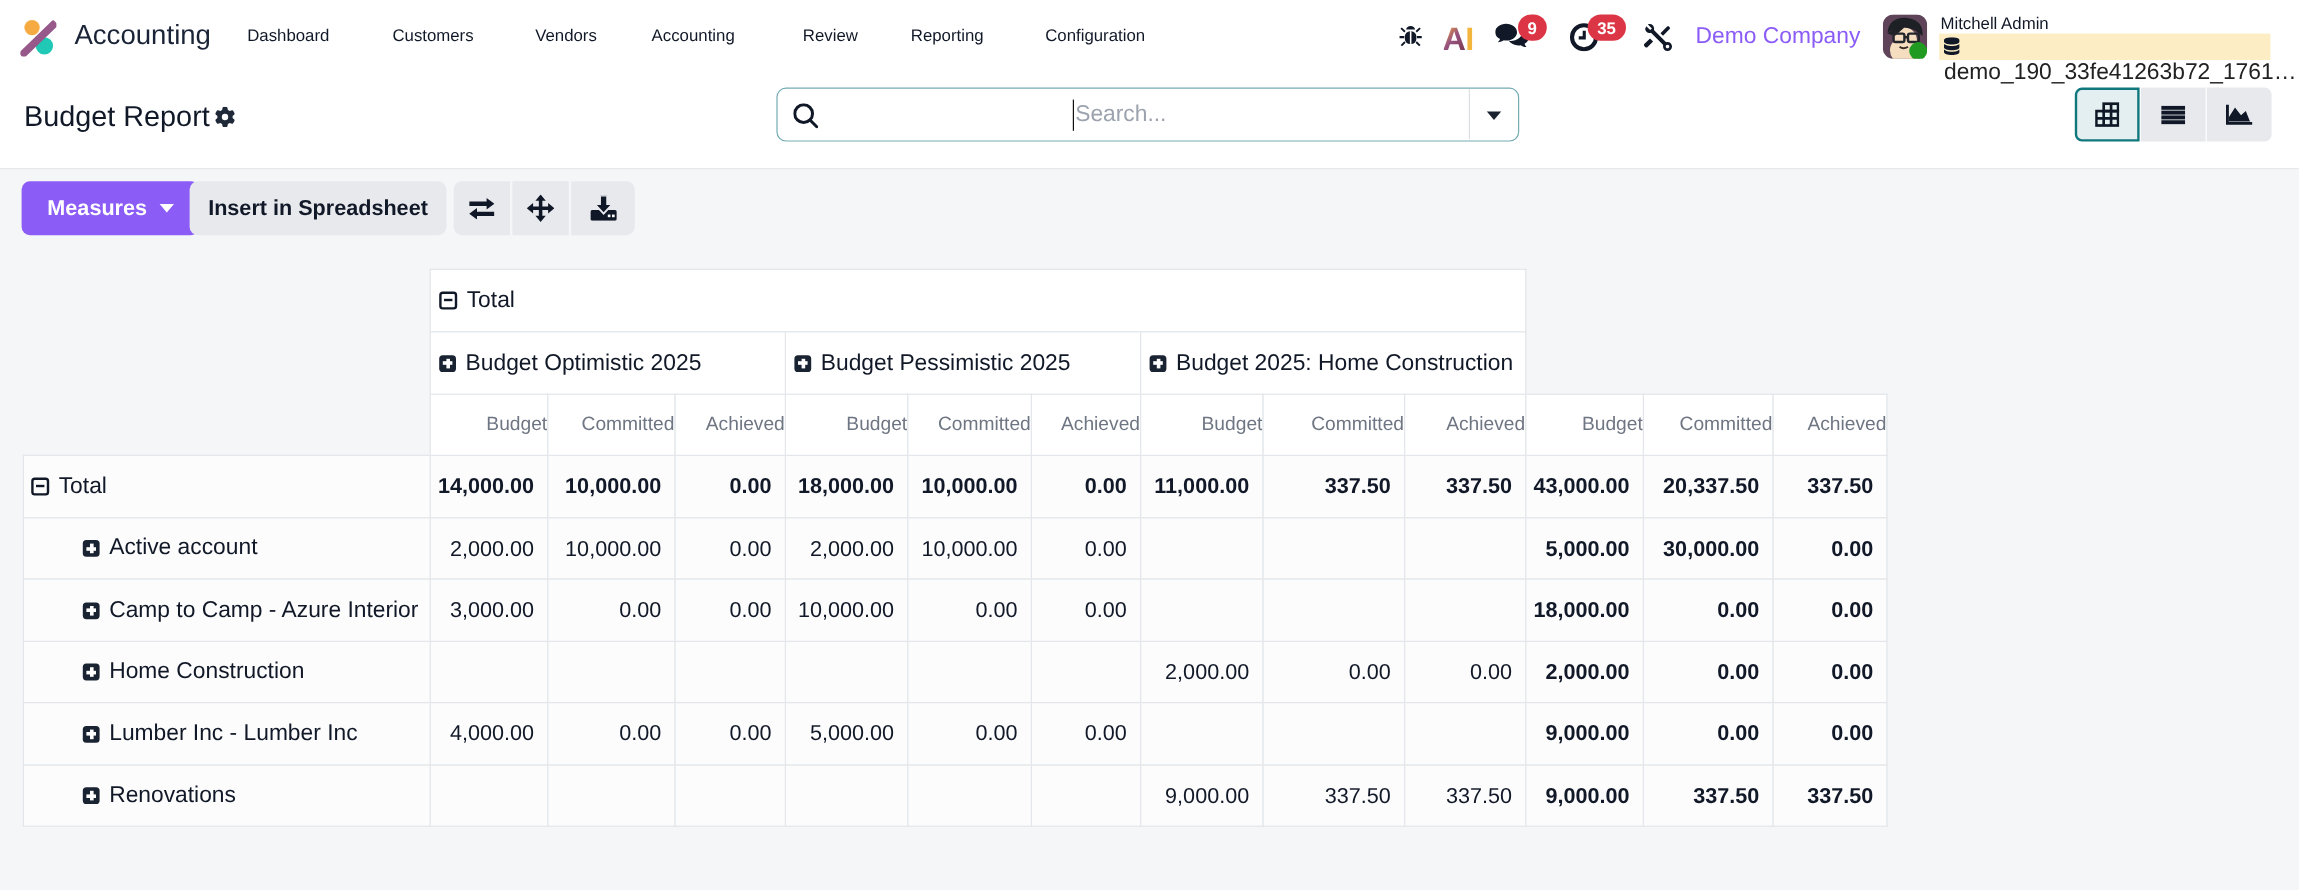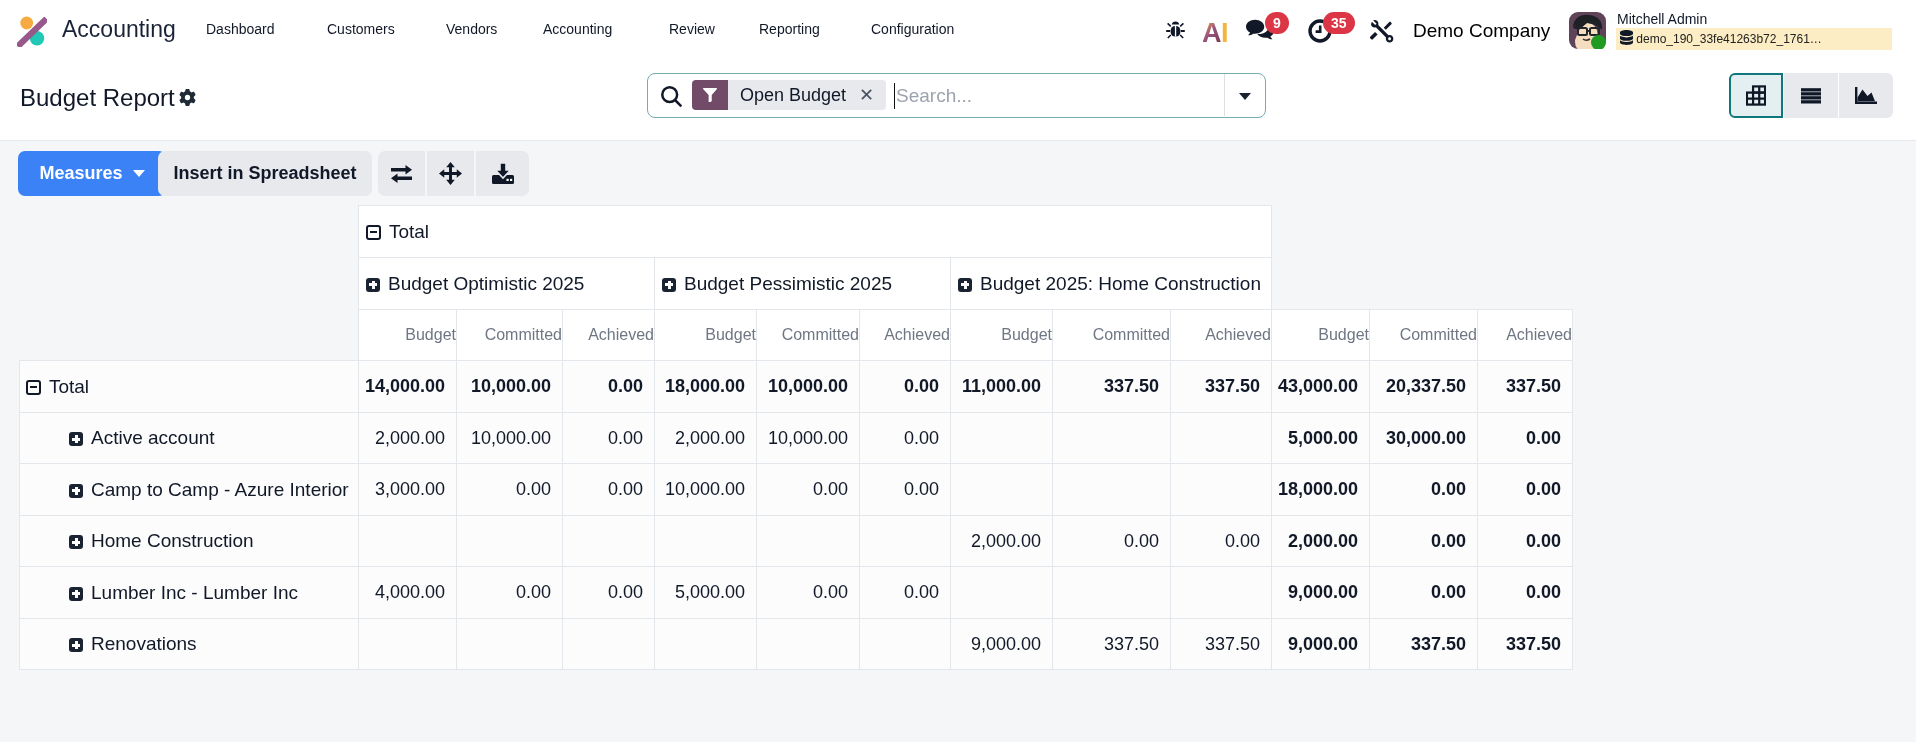--- a/index.html
+++ b/index.html
@@ -4,50 +4,50 @@
 <style>
 * { margin:0; padding:0; box-sizing:border-box; }
 html,body { width:1916px; height:742px; font-family:"Liberation Sans", sans-serif; background:#fff; overflow:hidden; }
 .abs { position:absolute; }
 .content { position:absolute; left:0; top:140px; width:1916px; height:602px; background:#f5f6f8; border-top:1px solid #e6e8eb; }
 
 .brand { left:62px; top:16px; font-size:23px; font-weight:400; color:#1b2437; }
 .navitem { top:21px; font-size:14px; color:#111827; }
 .badge { position:absolute; background:#dc3545; color:#fff; font-size:14px; font-weight:700; border-radius:11px; height:22px; line-height:22px; padding:0 8px; }
 .uname { left:1617px; top:11px; font-size:14px; color:#111827; }
-.dbbox { left:1616px; top:28px; width:276px; height:22px; background:#fcedc4; color:#222; font-size:12px; line-height:22px; padding-left:4px; }
+.dbbox { left:1616px; top:28px; width:276px; height:22px; background:#fcedc4; color:#222; font-size:19px; line-height:22px; padding-left:4px; }
 
 .bct { left:20px; top:84px; font-size:24px; color:#111827; }
 
 .search { left:647px; top:73px; width:619px; height:45px; background:#fff; border:1px solid #74acb1; border-radius:8px; }
 .facet { position:absolute; left:44px; top:6px; height:30px; display:flex; border-radius:4px; overflow:hidden; }
 .facet .fi { width:36px; background:#714B67; color:#fff; display:flex; align-items:center; justify-content:center; }
 .facet .fl { background:#e7e9ed; color:#111827; font-size:18px; display:flex; align-items:center; padding:0 12px 0 12px; }
 .facet .fx { color:#4b5563; font-size:18px; font-weight:400; margin-left:13px; }
 .ph { position:absolute; left:248px; top:11px; font-size:19px; color:#9ca3af; }
 .cursorbar { position:absolute; left:246px; top:9px; width:1px; height:26px; background:#111; }
 .search .sep { position:absolute; right:40px; top:0; width:1px; height:42px; background:#dadfe3; }
 .caret-d { display:block; width:0; height:0; border-left:6px solid transparent; border-right:6px solid transparent; border-top:7px solid #1b2330; }
 
 .vsw { left:1729px; top:73px; display:flex; }
 .vbtn { width:54px; height:45px; background:#e7e9ed; display:flex; align-items:center; justify-content:center; }
 .vbtn.b1 { border-radius:6px 0 0 6px; background:#e4eff1; border:2px solid #10787c; }
 .vbtn.b2 { margin-left:1px; }
 .vbtn.b3 { margin-left:1px; border-radius:0 6px 6px 0; }
 
 .btn { position:absolute; top:151px; height:45px; border-radius:7px; font-size:18px; font-weight:700; display:flex; align-items:center; justify-content:center; }
-.btn-measures { left:18px; width:148px; background:#3b82f6; color:#fff; }
+.btn-measures { left:18px; width:148px; background:#8b5cf6; color:#fff; }
 .btn-insert { left:158px; width:214px; background:#e7e9ed; color:#111827;text-align:center; }
 .ibtn { position:absolute; top:151px; height:45px; background:#e7e9ed; display:flex; align-items:center; justify-content:center; }
 .ib1 { left:378px; width:47px; border-radius:7px 0 0 7px; }
 .ib2 { left:427px; width:47px; }
 .ib3 { left:476px; width:53px; border-radius:0 7px 7px 0; }
 .caret-w { display:inline-block; width:0; height:0; border-left:6px solid transparent; border-right:6px solid transparent; border-top:7px solid #fff; margin-left:10px; }
 
-table.pivot { position:absolute; left:19px; top:205px; border-collapse:collapse; table-layout:fixed; font-size:18px; color:#111827; }
+table.pivot { position:absolute; left:19px; top:224px; border-collapse:collapse; table-layout:fixed; font-size:18px; color:#111827; }
 .pivot td, .pivot th { border:1px solid #e3e6ea; background:#fff; font-weight:400; overflow:hidden; white-space:nowrap; }
 .pivot .blank { border:none; background:transparent; }
 .pivot .hrow1 th { text-align:left; font-size:19px; padding-left:7px; height:52px; }
 .pivot .hrow2 th { text-align:left; font-size:19px; padding-left:7px; height:52px; }
 .pivot .hrow3 th { text-align:right; font-size:16px; color:#6f7683; height:51px; }
 .pivot tbody th { text-align:left; font-size:19px; }
 .pivot tbody tr { height:52px; }
 .pivot tbody tr:nth-child(2n) { height:51px; }
 .pivot tbody td, .pivot tbody th { background:#fcfcfd; }
 .pivot tbody td { text-align:right; padding-right:11px; }
@@ -103,21 +103,21 @@
   </svg>
 <div class="badge" style="left:1265px; top:12px;">9</div>
 <svg class="abs" style="left:1308px; top:19px;" width="24" height="24" viewBox="0 0 24 24">
     <circle cx="12" cy="12" r="10" fill="none" stroke="#111827" stroke-width="3.4"></circle>
     <path d="M12.2 6.6 V12.6 H7.6" fill="none" stroke="#101828" stroke-width="2.6"></path>
   </svg>
 <div class="badge" style="left:1323px; top:12px;">35</div>
 <svg class="abs" style="left:1370px; top:19px;" width="24" height="24" viewBox="0 0 512 512">
     <path transform="scale(-1,1) translate(-512,0)" fill="#111827" d="M78 56L56 78c-9 9-9 24 0 33l118 118 45-45L101 66c-9-9-24-9-33 0zm402 34c0-11-3-21-8-30l-70 70-30-30 70-70c-9-5-19-8-30-8-44 0-80 36-80 80 0 8 1 16 4 24L118 344c-8-3-16-4-24-4-44 0-80 36-80 80s36 80 80 80 80-36 80-80c0-8-1-16-4-24l218-218c8 3 16 4 24 4 44 0 80-36 80-80zM94 452c-18 0-32-14-32-32s14-32 32-32 32 14 32 32-14 32-32 32zm256-120l102 102c9 9 24 9 33 0l22-22c9-9 9-24 0-33L405 277l-55 55z"></path>
   </svg>
-<div class="abs" style="left:1413px; top:20px; font-size:19px; color:#000000;">Demo Company</div>
+<div class="abs" style="left:1413px; top:20px; font-size:19px; color:#8b5cf6;">Demo Company</div>
 <svg class="abs" style="left:1569px; top:12px;" width="37" height="37" viewBox="0 0 37 37">
   <defs>
       <clipPath id="avc">
         <rect width="37" height="37" rx="9"></rect>
       </clipPath>
     </defs>
   <g clip-path="url(#avc)">
     <rect width="37" height="37" fill="#5f4459"></rect>
     <ellipse cx="19" cy="30" rx="13" ry="12" fill="#f5ddc0"></ellipse>
     <ellipse cx="18.5" cy="22" rx="10" ry="11" fill="#f5ddc0"></ellipse>
@@ -138,28 +138,20 @@
 <div class="abs bct">Budget Report</div>
 <svg class="abs" style="left:179px; top:89px;" width="17" height="17" viewBox="0 0 512 512">
     <path fill="#1f2937" d="M495.9 166.6c3.2 8.7 .5 18.4-6.4 24.6l-43.3 39.4c1.1 8.3 1.7 16.8 1.7 25.4s-.6 17.1-1.7 25.4l43.3 39.4c6.9 6.2 9.6 15.9 6.4 24.6c-4.4 11.9-9.7 23.3-15.8 34.3l-4.7 8.1c-6.6 11-14 21.4-22.1 31.2c-5.9 7.2-15.7 9.6-24.5 6.8l-55.7-17.7c-13.4 10.3-28.2 18.9-44 25.4l-12.5 57.1c-2 9.1-9 16.3-18.2 17.8c-13.8 2.3-28 3.5-42.5 3.5s-28.7-1.2-42.5-3.5c-9.2-1.5-16.2-8.7-18.2-17.8l-12.5-57.1c-15.8-6.5-30.6-15.1-44-25.4L83.1 425.9c-8.8 2.8-18.6 .3-24.5-6.8c-8.1-9.8-15.5-20.2-22.1-31.2l-4.7-8.1c-6.1-11-11.4-22.4-15.8-34.3c-3.2-8.7-.5-18.4 6.4-24.6l43.3-39.4C64.6 273.1 64 264.6 64 256s.6-17.1 1.7-25.4L22.4 191.2c-6.9-6.2-9.6-15.9-6.4-24.6c4.4-11.9 9.7-23.3 15.8-34.3l4.7-8.1c6.6-11 14-21.4 22.1-31.2c5.9-7.2 15.7-9.6 24.5-6.8l55.7 17.7c13.4-10.3 28.2-18.9 44-25.4l12.5-57.1c2-9.1 9-16.3 18.2-17.8C227.3 1.2 241.5 0 256 0s28.7 1.2 42.5 3.5c9.2 1.5 16.2 8.7 18.2 17.8l12.5 57.1c15.8 6.5 30.6 15.1 44 25.4l55.7-17.7c8.8-2.8 18.6-.3 24.5 6.8c8.1 9.8 15.5 20.2 22.1 31.2l4.7 8.1c6.1 11 11.4 22.4 15.8 34.3zM256 336a80 80 0 1 0 0-160 80 80 0 1 0 0 160z"></path>
   </svg>
 
 <div class="abs search">
   <svg class="abs" style="left:13px; top:12px;" width="21" height="21" viewBox="0 0 21 21">
       <circle cx="8.7" cy="8.7" r="7.4" fill="none" stroke="#101828" stroke-width="2.5"></circle>
       <path d="M14 14 L19.6 19.6" stroke="#101828" stroke-width="2.5" stroke-linecap="round"></path>
     </svg>
-  <div class="facet">
-    <div class="fi">
-        <svg width="14" height="14" viewBox="0 0 512 512">
-          <path fill="#fff" d="M3 38C-5 23 5 0 24 0h464c19 0 29 23 21 38L320 256v208c0 10-5 19-13 25l-64 43c-16 11-37-1-37-20V256z"></path>
-        </svg>
-      </div>
-    <div class="fl">Open Budget<span class="fx">✕</span></div>
-  </div>
   <div class="cursorbar"></div>
   <div class="ph">Search...</div>
   <div class="sep"></div>
   <div class="abs" style="right:14px; top:19px;">
       <span class="caret-d"></span>
     </div>
 </div>
 
 <div class="abs vsw">
   <div class="vbtn b1">

